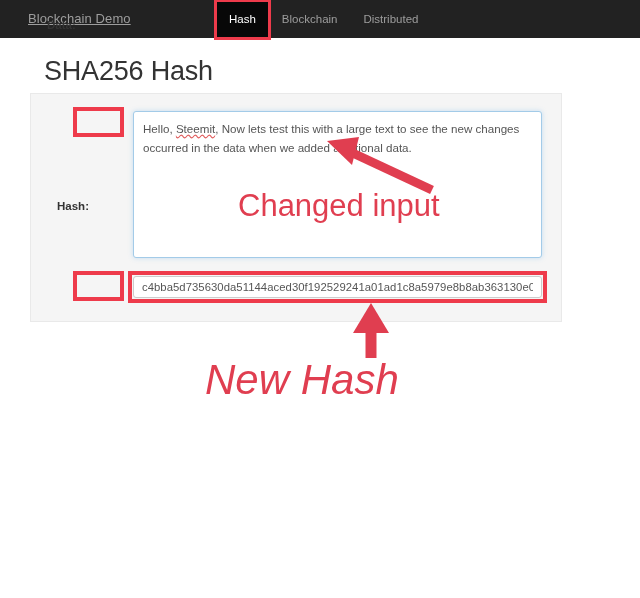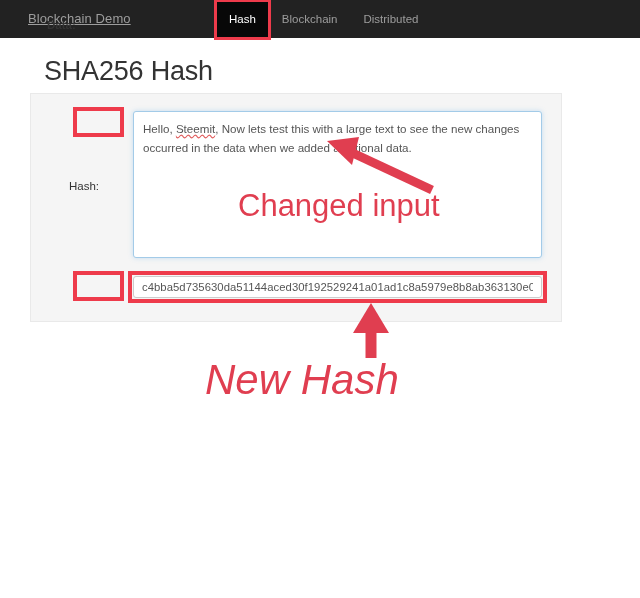--- a/index.html
+++ b/index.html
@@ -97,26 +97,26 @@
     top: 19px;
     width: 52px;
     text-align: left;
     font-size: 11.5px;
     color: #333333;
     font-weight: bold;
   }
   .label-hash {
     position: absolute;
     left: 47px;
-    top: 180px;
+    top: 200px;
     width: 52px;
-    text-align: right;
+    text-align: center;
     font-size: 11.5px;
     color: #333333;
-    font-weight: normal;
+    font-weight: bold;
   }
   
   .box-label-data {
     position: absolute;
     left: 73px;
     top: 107px;
     width: 51px;
     height: 30px;
     border: 4px solid #ee3b4b;
     box-sizing: border-box;

